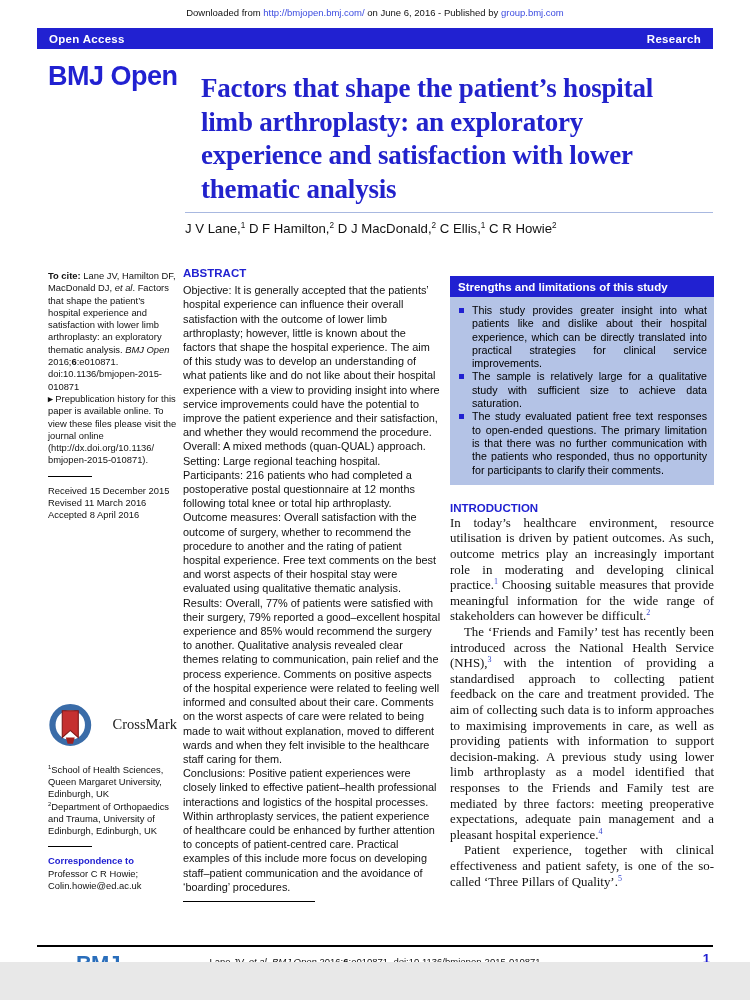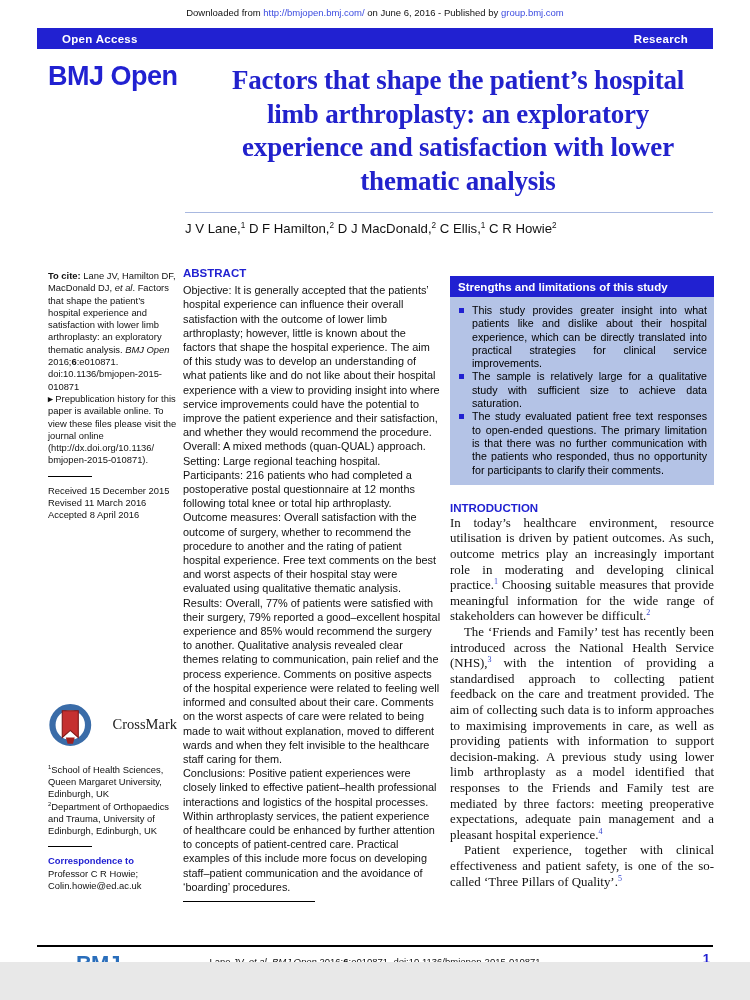--- a/index.html
+++ b/index.html
@@ -11,26 +11,26 @@
   sup{font-size:0.62em;line-height:0;vertical-align:super;}
   sup.ref{color:#3344cc;}
 
   
   .dl-header{position:absolute;top:7px;left:0;right:0;text-align:center;font-size:9.5px;color:#111;}
   .dl-header a{color:#3c4ce0;}
 
   
   .banner{position:absolute;top:28px;left:37px;right:37px;height:21px;background:#2121d1;
           color:#fff;font-weight:bold;font-size:11.5px;display:flex;justify-content:space-between;
-          align-items:center;padding:0 25px;box-sizing:border-box;letter-spacing:0.3px;}
+          align-items:center;padding:0 12px;box-sizing:border-box;letter-spacing:0.3px;}
 
   
   .journal-logo{position:absolute;left:48px;top:61px;font-size:27px;font-weight:bold;color:#2121d1;letter-spacing:-0.5px;}
-  .title{position:absolute;left:185px;top:56px;width:530px;margin:8px;font-family:"Liberation Serif",serif;
-         font-weight:bold;font-size:27px;line-height:33.5px;color:#2222cc;letter-spacing:-0.2px;text-align:center;}
+  .title{position:absolute;left:185px;top:56px;width:530px;margin:16px;font-family:"Liberation Serif",serif;
+         font-weight:bold;font-size:27px;line-height:33.5px;color:#2222cc;letter-spacing:-0.2px;}
   .title-rule{position:absolute;left:185px;top:212px;width:528px;height:1px;background:#a8b8e0;}
   .authors{position:absolute;left:185px;top:221px;font-size:13.2px;color:#111;}
 
   
   .left-col{position:absolute;left:48px;top:270px;width:129px;font-size:9.4px;line-height:12.3px;color:#111;}
   .left-col p{margin:0;}
   .tocite{margin-bottom:0;}
   .prepub{margin-top:21px;}
   .sep{width:44px;height:1px;background:#000;margin:9px 0 8px 0;}
   .dates div{margin:0;}

